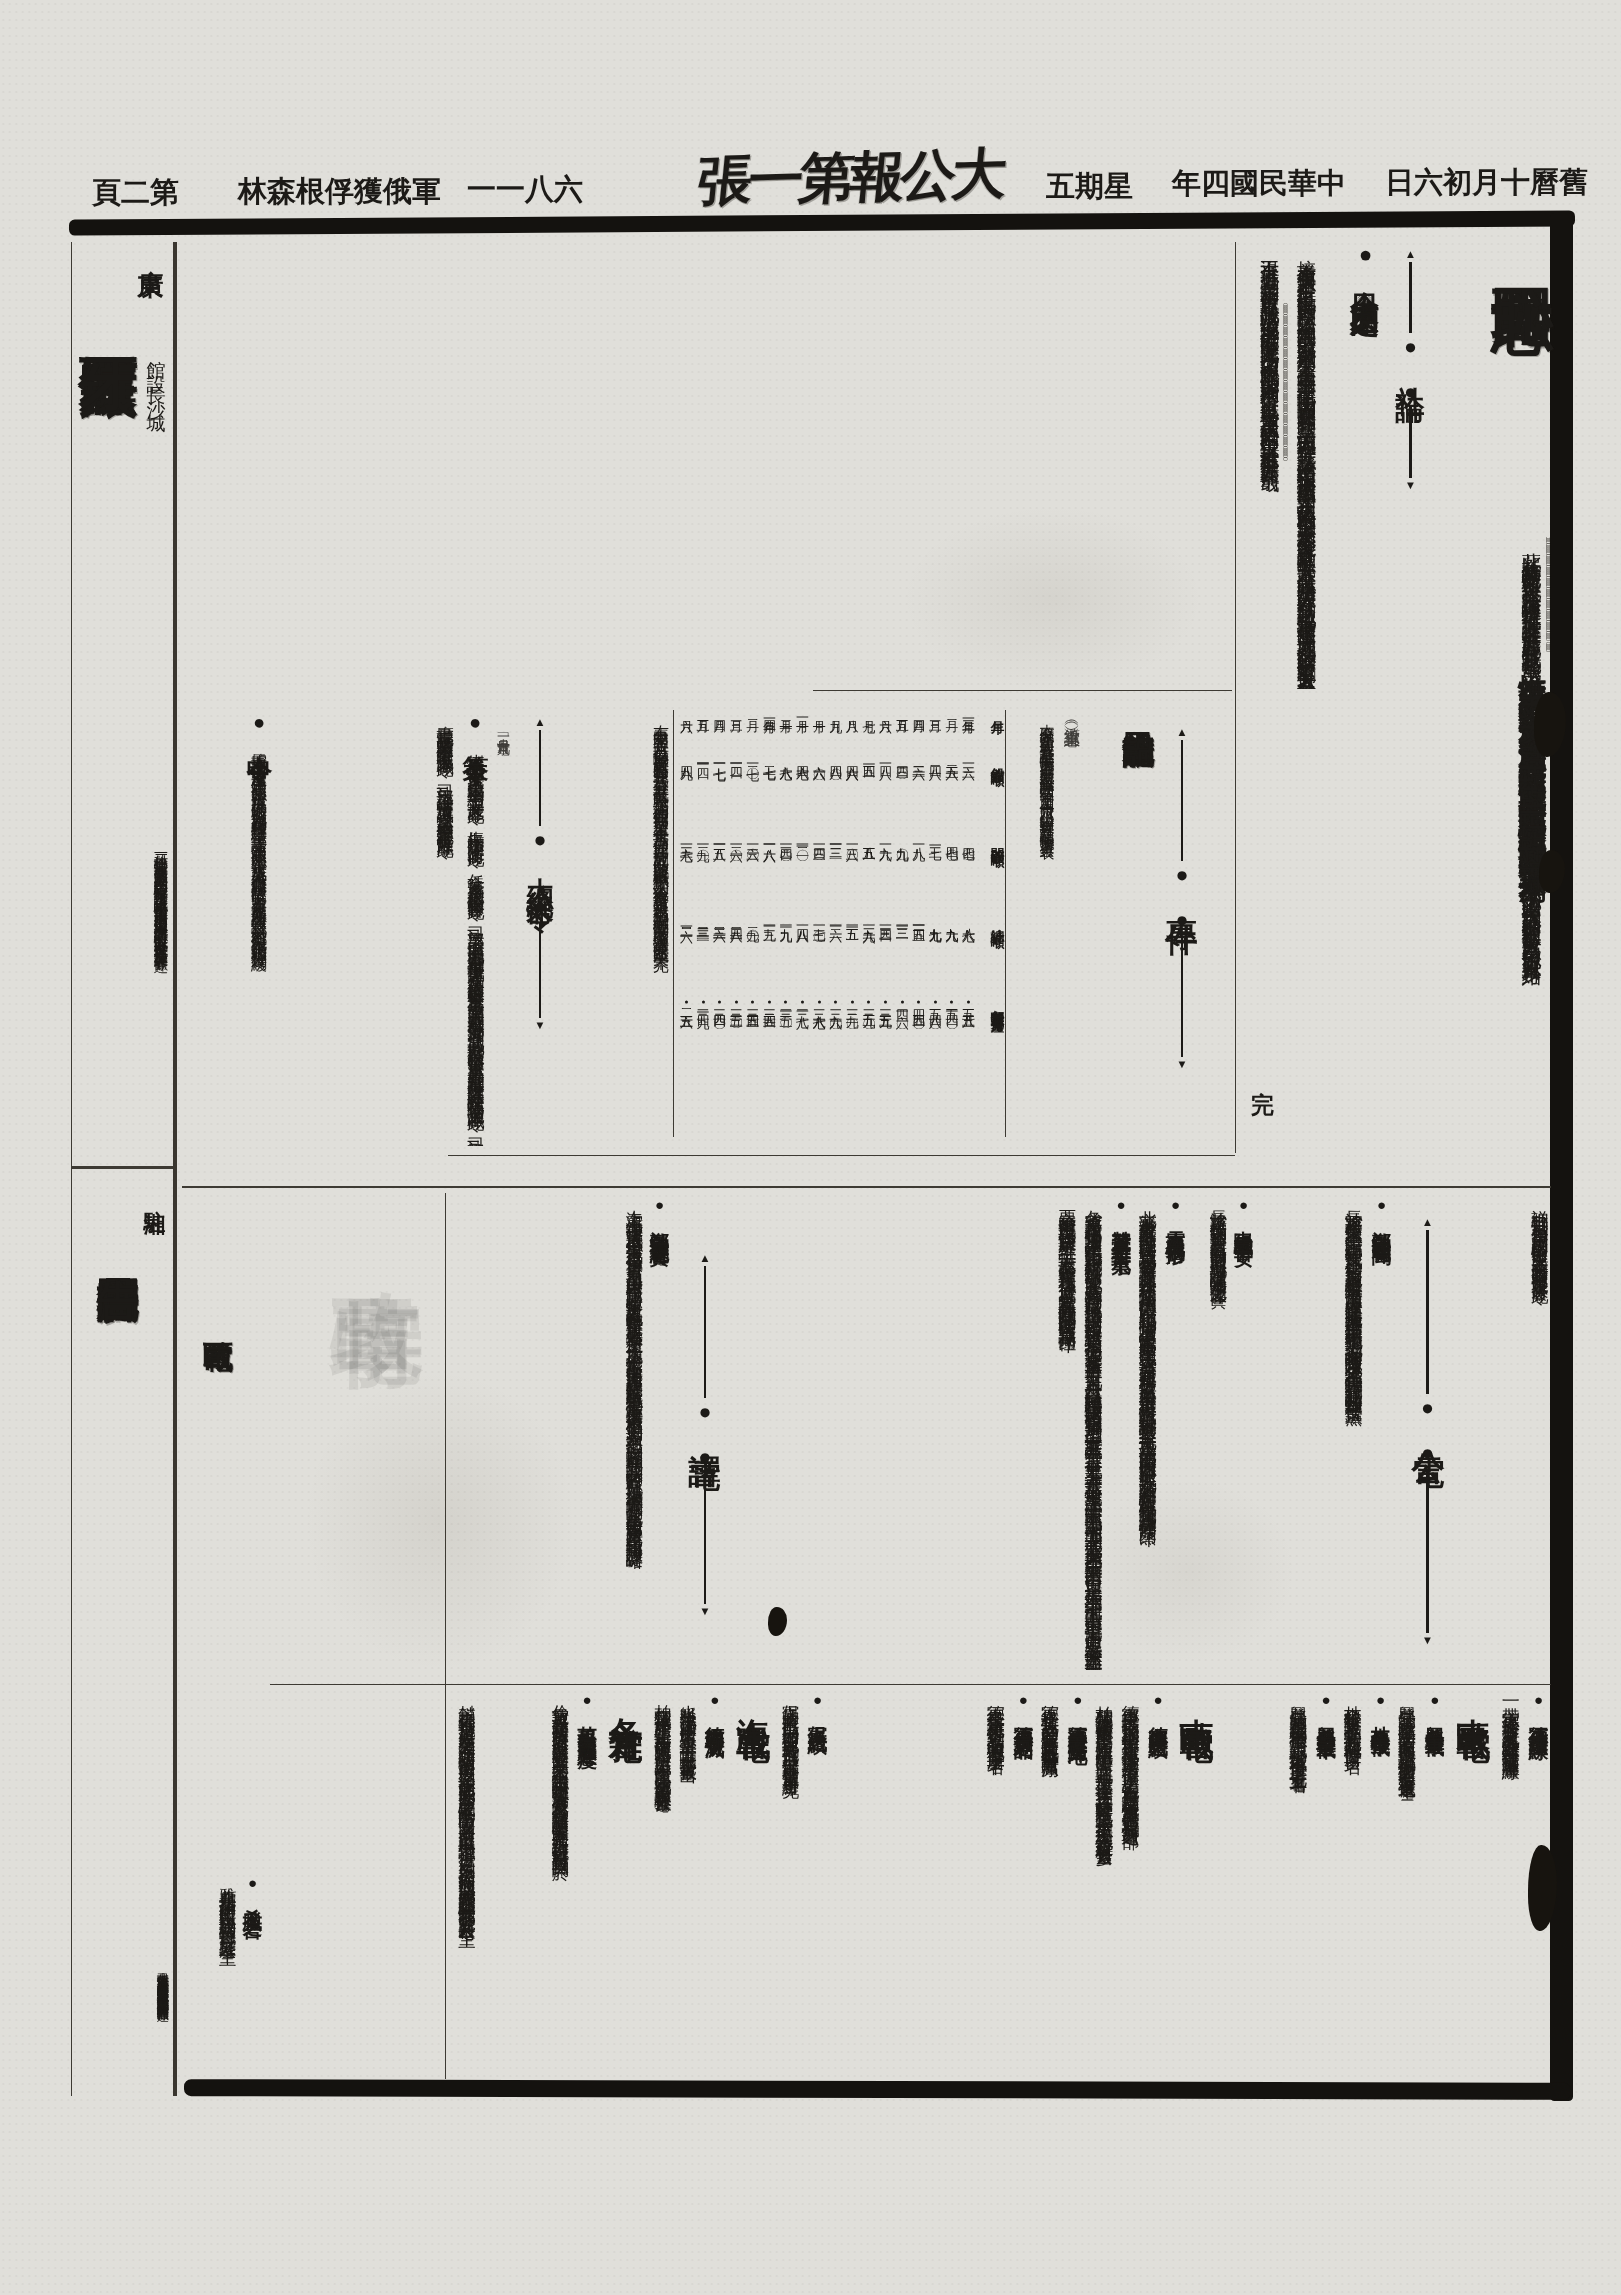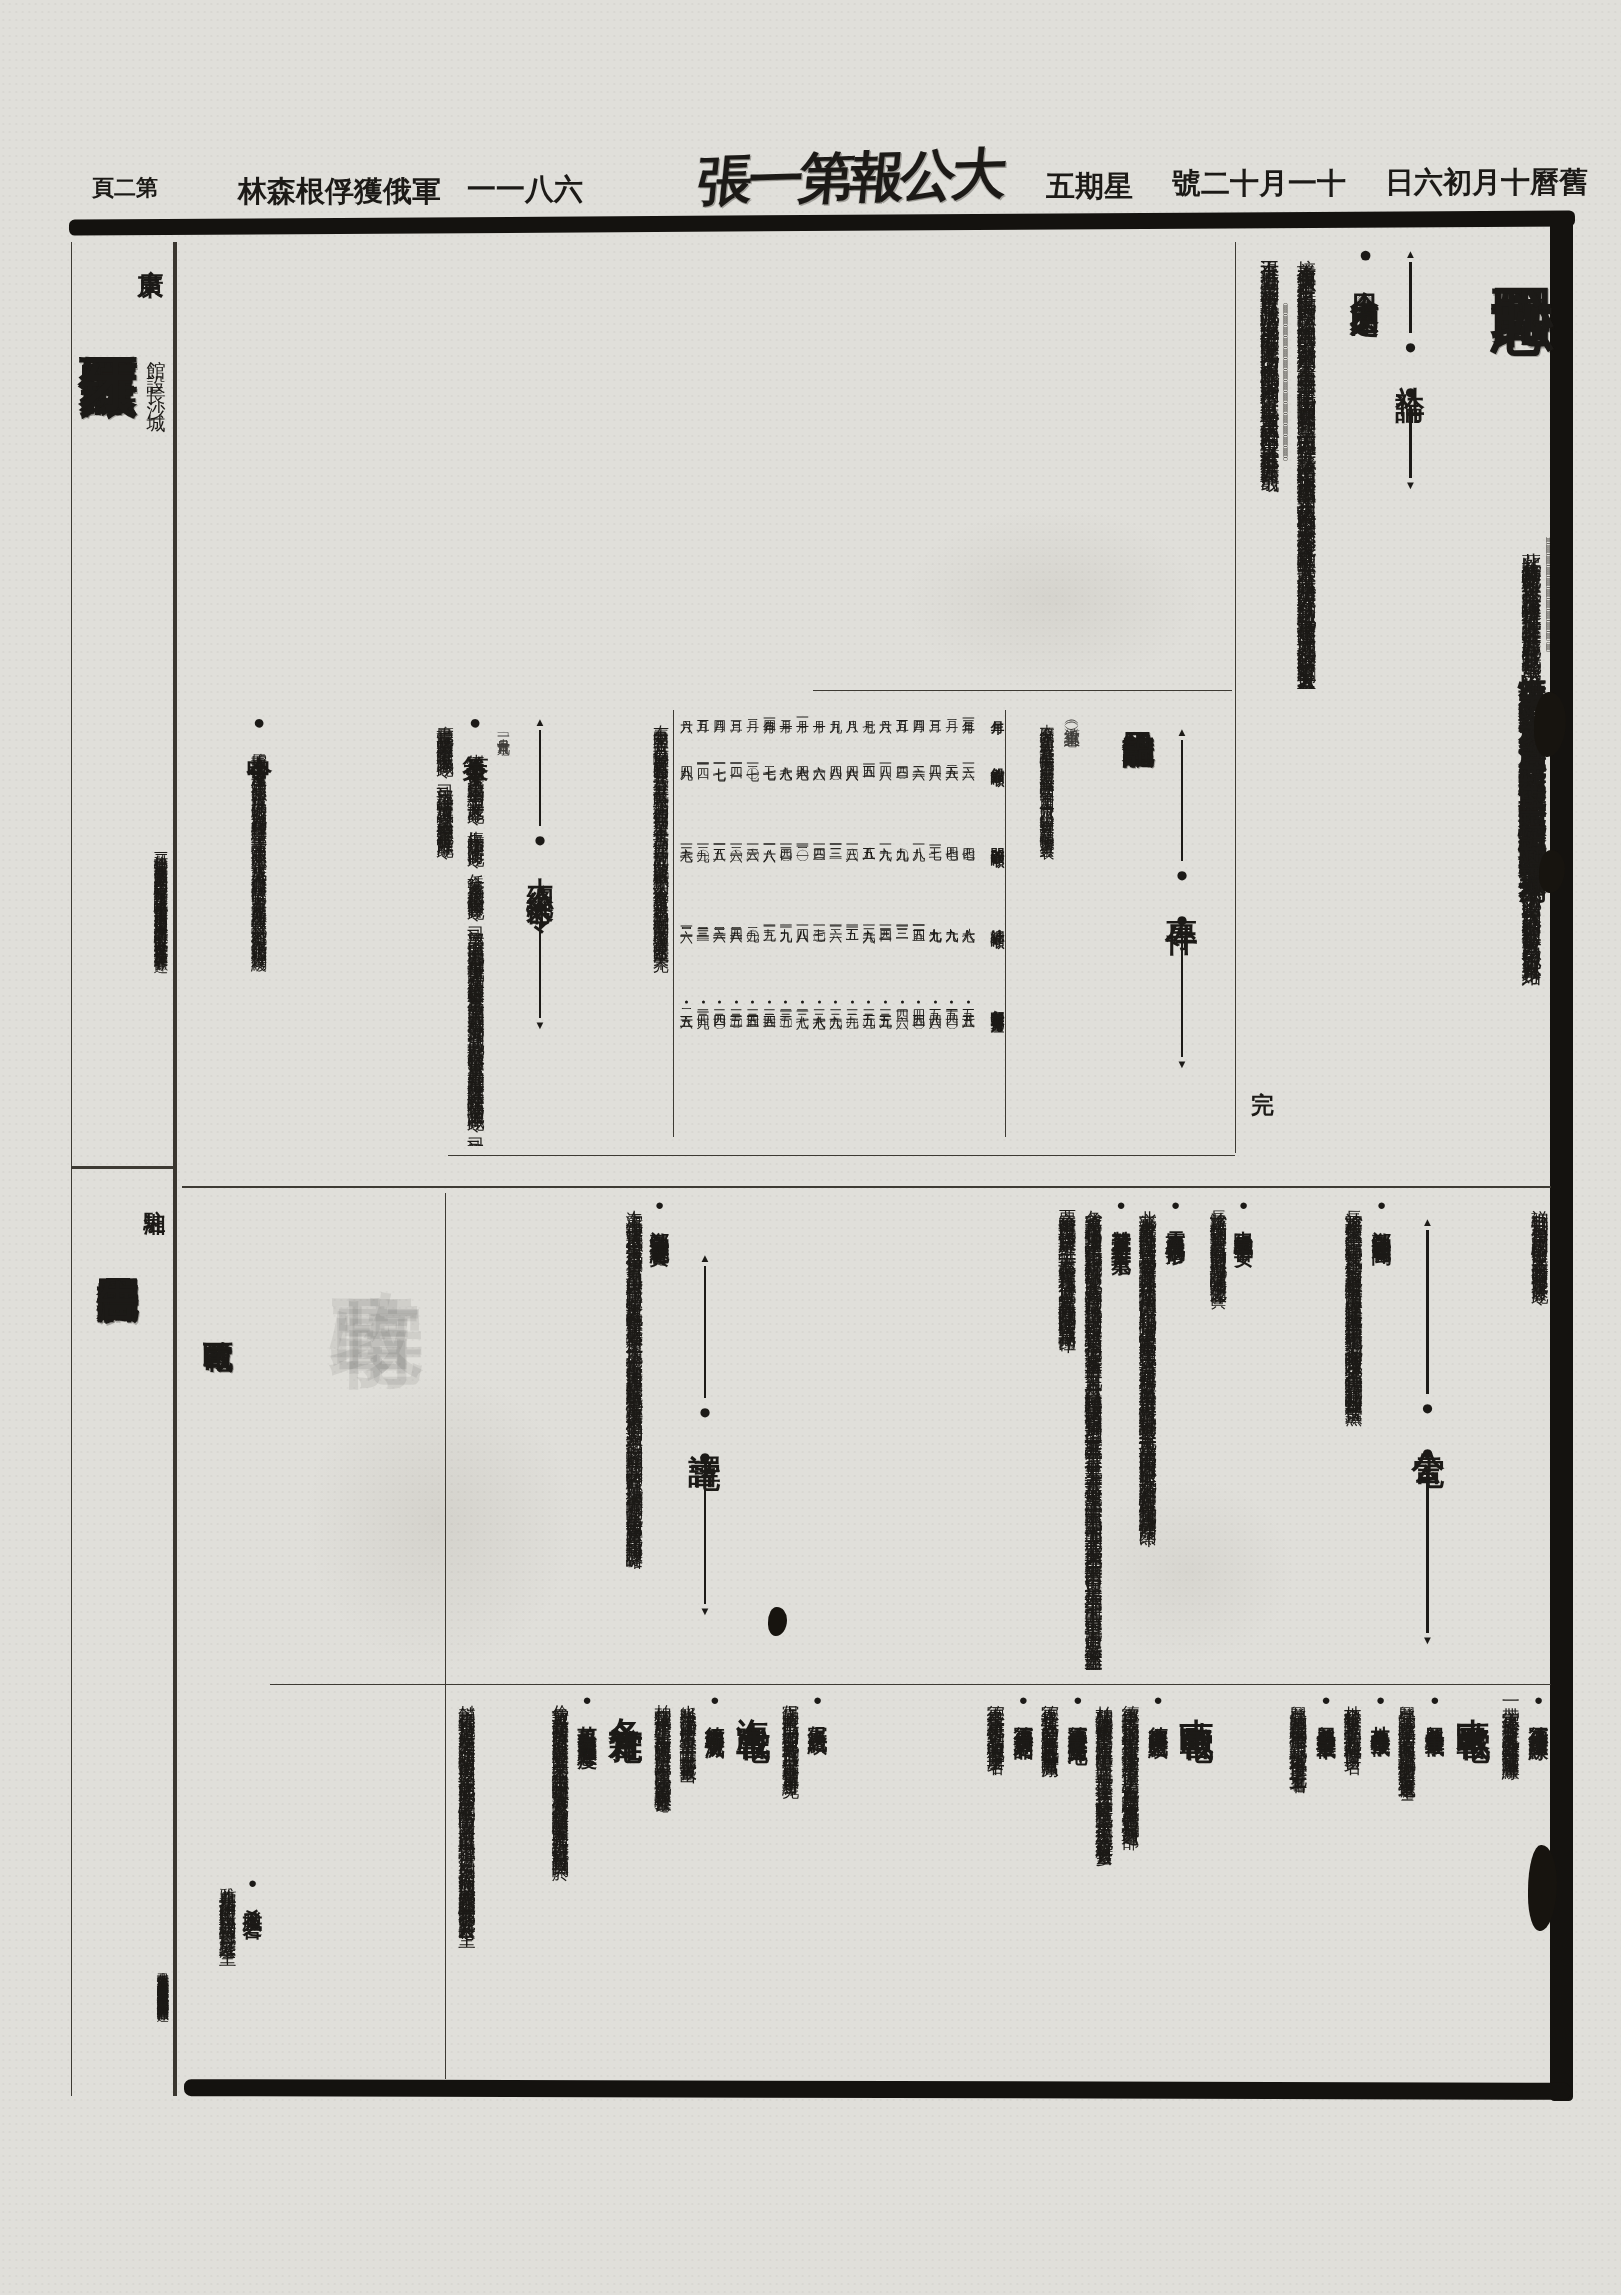--- a/index.html
+++ b/index.html
@@ -33,26 +33,26 @@
   .tcol{display:flex;flex-direction:column;}
   .tcell{writing-mode:vertical-rl;overflow:hidden;letter-spacing:0.7px;line-height:1.15;}
   .stain{position:absolute;border-radius:50%;pointer-events:none;}
   .blob{position:absolute;background:#17140f;border-radius:46% 54% 60% 40%/55% 45% 58% 42%;}
 </style>
 </head>
 <body>
 
 <div class="page">
 
-  <div class="hz" style="left:92px;top:173px;font-size:22px;">頁二第</div>
+  <div class="hz" style="left:92px;top:173px;font-size:29px;">頁二第</div>
   <div class="hz" style="left:238px;top:172px;font-size:29px;">林森根俘獲俄軍</div>
   <div class="hz" style="left:467px;top:170px;font-size:29px;">一一八六</div>
   <div class="hz brush" style="left:698px;top:141px;font-size:55px;">張一第報公大</div>
   <div class="hz" style="left:1046px;top:167px;font-size:29px;">五期星</div>
-  <div class="hz" style="left:1172px;top:164px;font-size:29px;">號二十月一十</div>
+  <div class="hz" style="left:1172px;top:164px;font-size:29px;">年四國民華中</div>
   <div class="hz" style="left:1385px;top:163px;font-size:29px;">日六初月十曆舊</div>
 
   <div class="rule" style="left:69px;top:215px;width:1506px;height:16px;transform:rotate(-.35deg);border-radius:5.8px;"></div>
   <div class="rule" style="left:1550px;top:213px;width:23px;height:1888px;border-radius:4.3px;"></div>
   <div class="rule" style="left:184px;top:2081px;width:1387px;height:17.3px;border-radius:7.2px;transform:rotate(.15deg);"></div>
   <div class="rule soft" style="left:173px;top:242px;width:4.3px;height:1854px;"></div>
   <div class="hair" style="left:71px;top:242px;width:1.4px;height:1854px;"></div>
   <div class="hair" style="left:813px;top:690px;width:419px;height:1.4px;"></div>
   <div class="hair" style="left:448px;top:1155px;width:787px;height:1.4px;"></div>
   <div class="hair" style="left:182px;top:1186px;width:1369px;height:2.2px;"></div>

